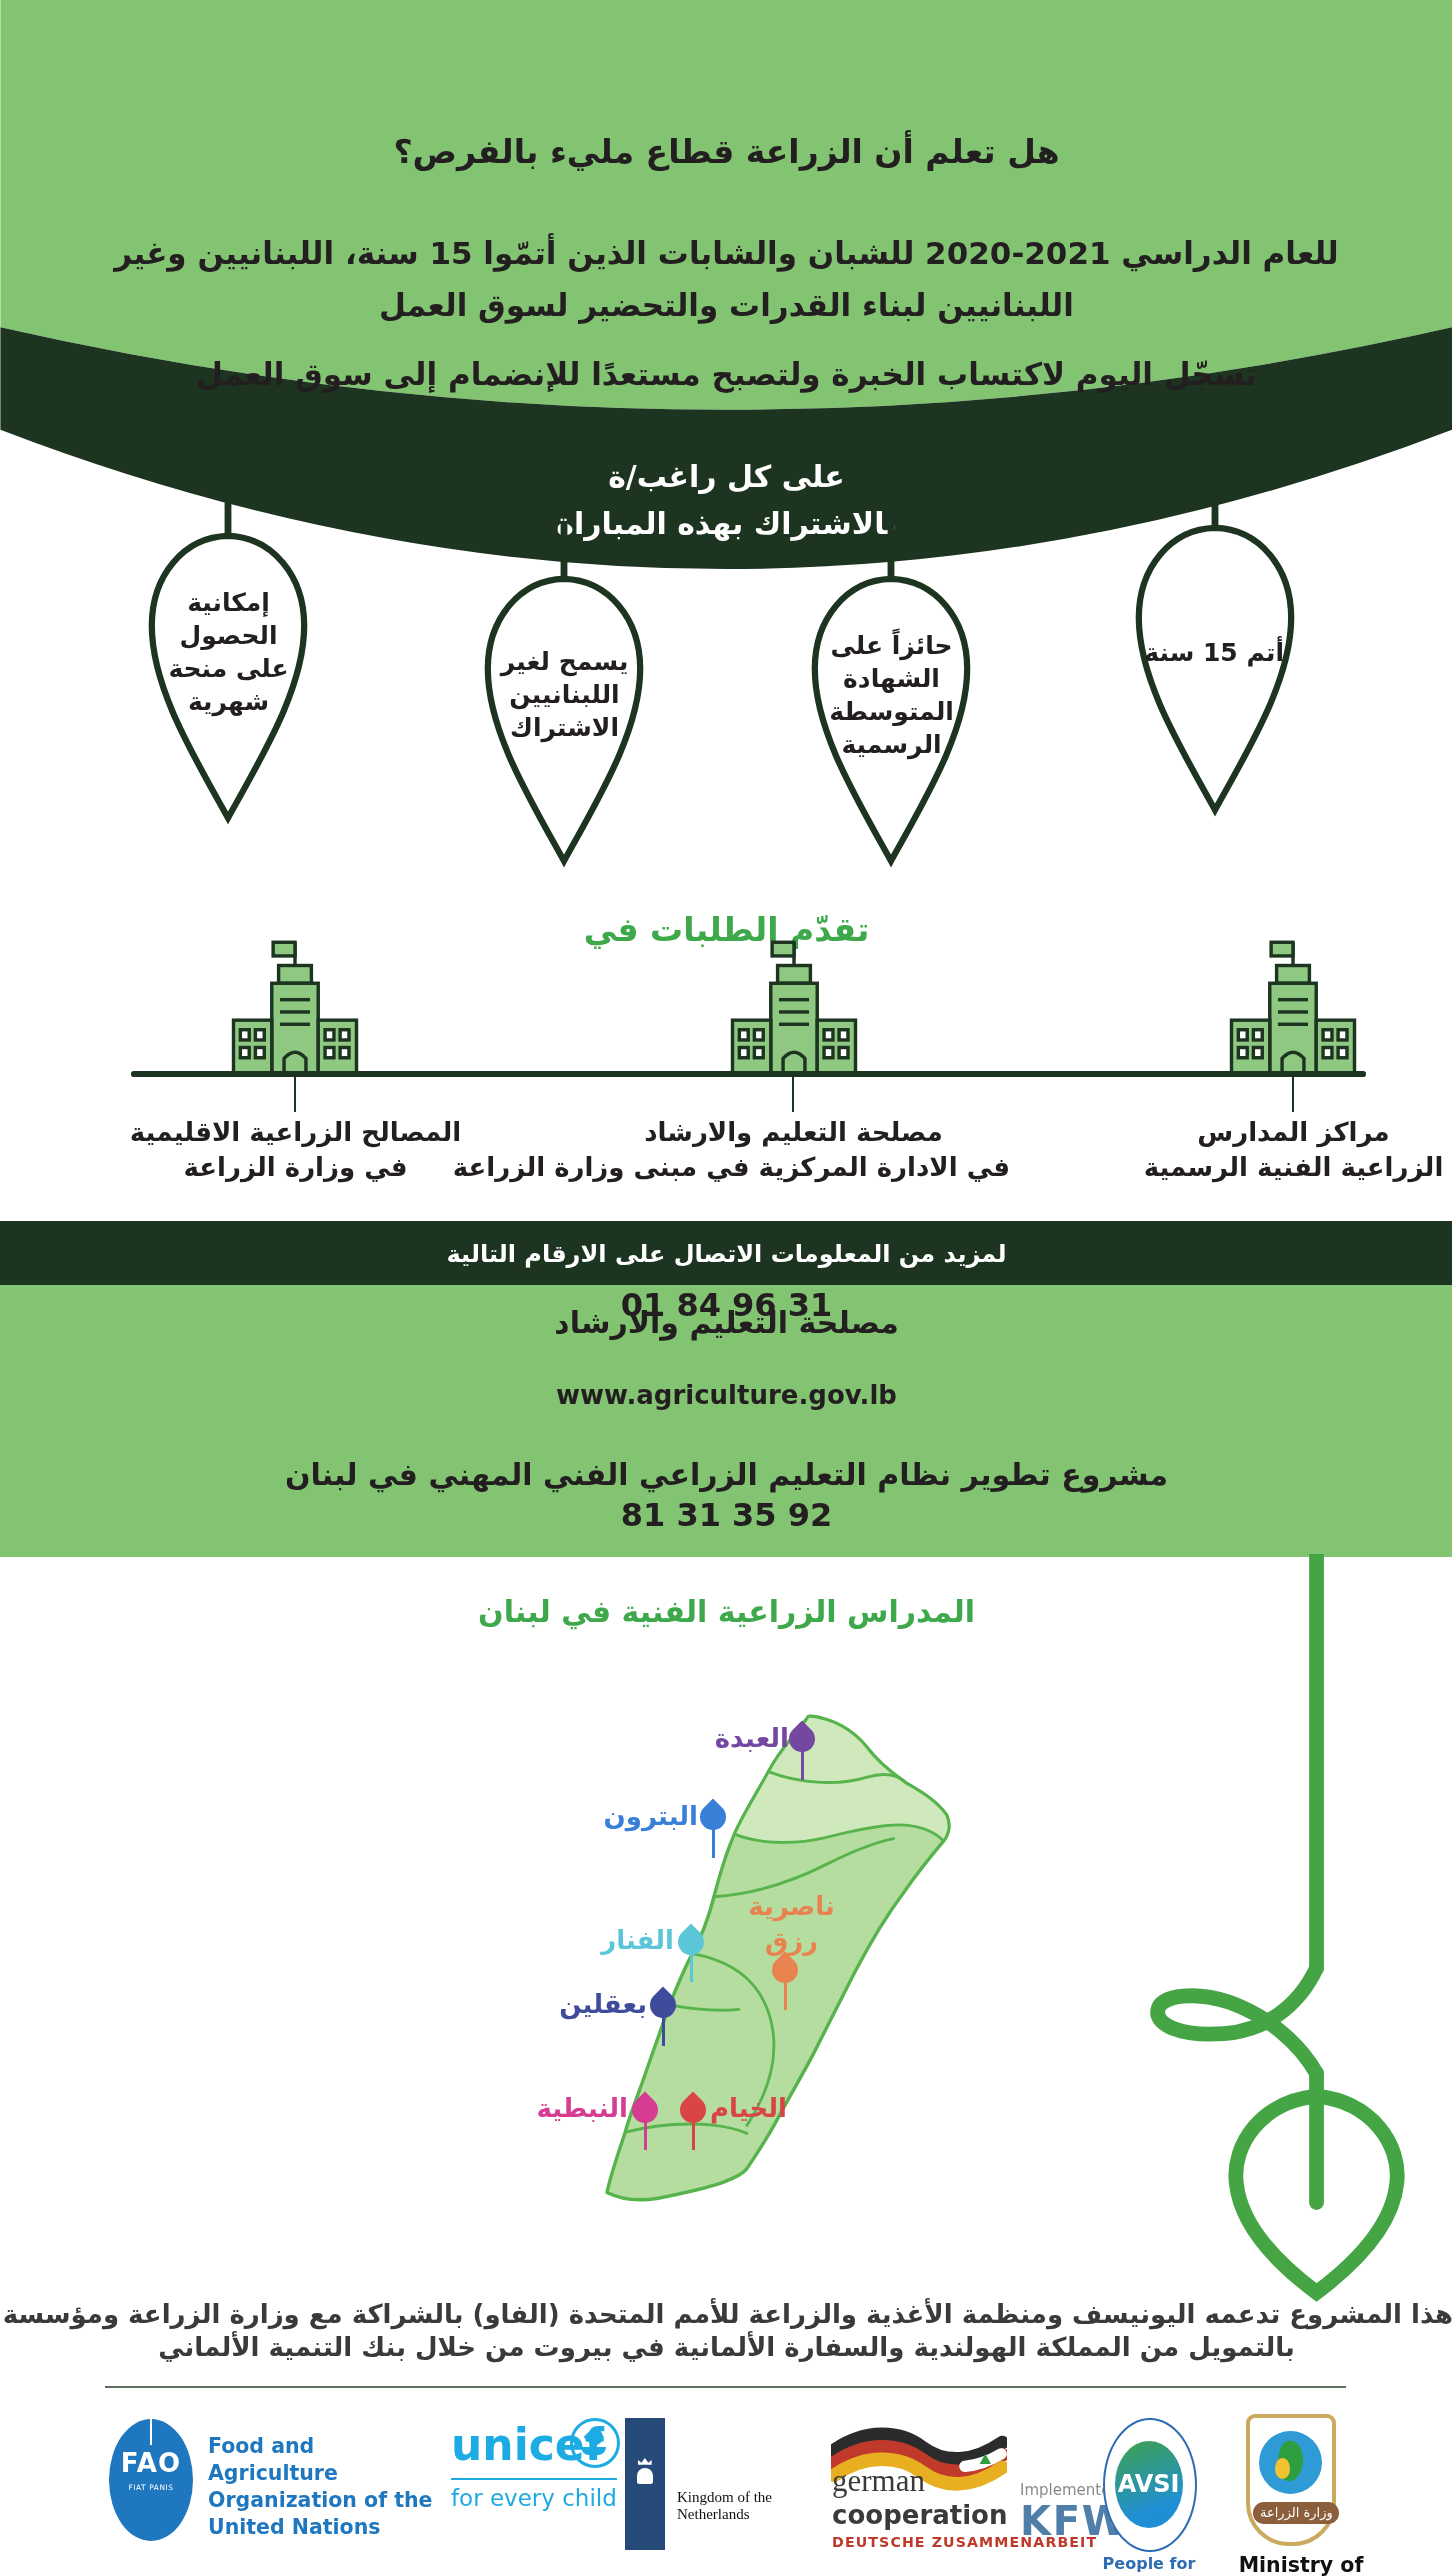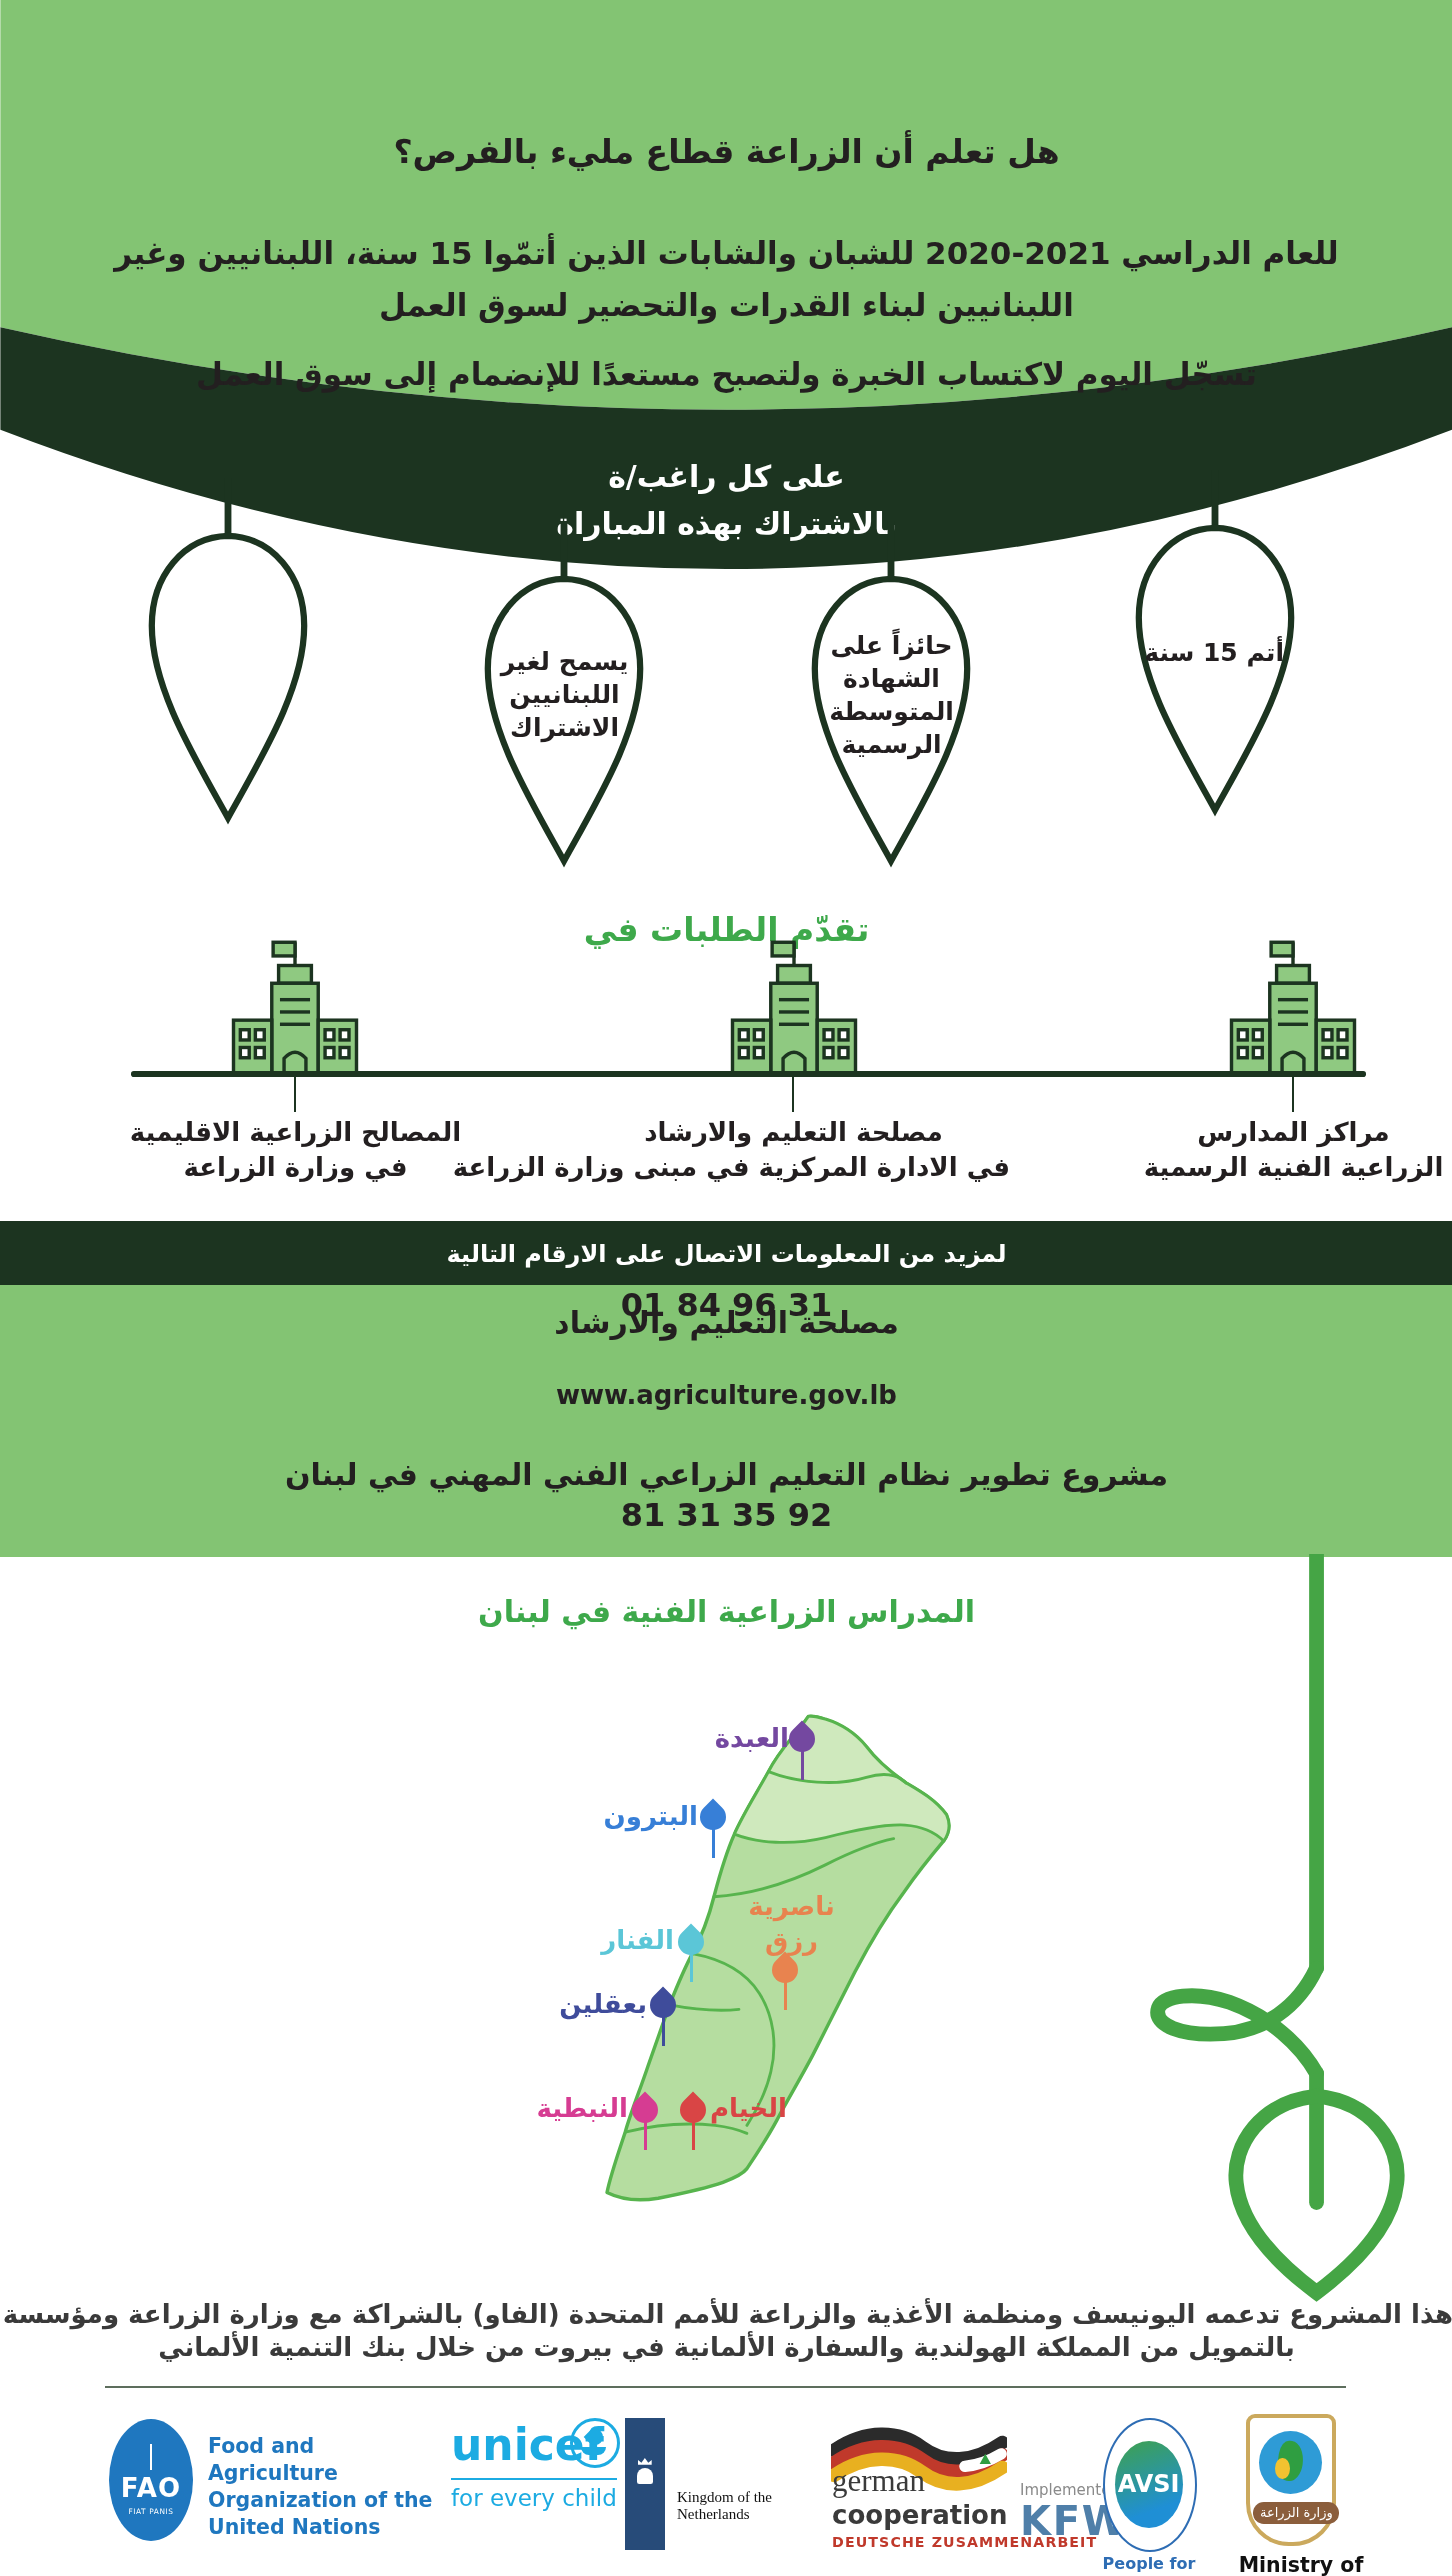--- a/index.html
+++ b/index.html
@@ -35,21 +35,21 @@
   .phone2{top:1496px;font-size:32px;}
   
   .map-title{top:1594px;font-size:30px;color:var(--accent);}
   .pin{width:26px;height:26px;border-radius:0 50% 50% 50%;transform:rotate(45deg);}
   .pin-stem{width:2.8px;height:31px;}
   .pin-label{font-size:26px;font-weight:700;white-space:nowrap;}
   
   .credit{top:2298px;font-size:26px;line-height:33px;color:var(--footer-ink);}
   .divider{left:105px;top:2386px;width:1241px;height:2.3px;background:var(--divider);}
   .fao-oval{left:109px;top:2419px;width:84px;height:122px;border-radius:50%;background:var(--fao-blue);
-            display:flex;flex-direction:column;align-items:center;justify-content:center;color:#fff;}
+            display:flex;flex-direction:column;align-items:center;justify-content:flex-start;color:#fff;}
   .fao-oval .fao-abbr{font-size:26px;font-weight:700;letter-spacing:1.1px;}
   .fao-oval .fao-motto{font-size:7.4px;letter-spacing:0.6px;margin-top:4.6px;}
   .fao-wheat{width:2.3px;height:26px;background:#fff;margin-bottom:3.4px;}
   .fao-text{left:208px;top:2433px;width:228px;font-size:20.5px;line-height:27px;font-weight:700;color:var(--fao-blue);}
   .unicef-word{left:451px;top:2419px;font-size:44px;font-weight:700;color:var(--unicef-cyan);}
   .unicef-rule{left:451px;top:2478px;width:166px;height:2.3px;background:var(--unicef-cyan);}
   .unicef-tag{left:451px;top:2485px;font-size:23px;color:var(--unicef-cyan);}
   .unicef-globe{left:570px;top:2418px;width:44px;height:44px;border:3.4px solid var(--unicef-cyan);border-radius:50%;}
   .unicef-globe i{position:absolute;left:13.7px;top:8px;width:16px;height:16px;background:var(--unicef-cyan);border-radius:50% 50% 50% 0;transform:rotate(45deg);}
   .unicef-globe u{position:absolute;left:8px;top:26px;width:25px;height:8px;background:var(--unicef-cyan);border-radius:0 0 12.5px 12.5px;}
@@ -96,20 +96,26 @@
   <div class="abs ctr ar b ribbon-text">
     <div class="nowrap">على كل راغب/ة</div>
     <div class="nowrap">بالاشتراك بهذه المباراة</div>
   </div>
 
   <div class="abs leaf-box" style="left:137px;top:478px;">
     <svg width="182" height="398" viewBox="0 0 320 700">
       <line x1="160" y1="0" x2="160" y2="262" stroke="var(--bg-dark)" stroke-width="12" stroke-linecap="round"></line>
       <path d="M160,102 C238,104 294,172 294,260 C294,368 222,486 160,598 C98,486 26,368 26,260 C26,172 82,104 160,102 Z" fill="#fff" stroke="var(--bg-dark)" stroke-width="11"></path>
     </svg>
+    <div class="leaf-text ar" style="top:108px;">
+      <div>إمكانية</div>
+      <div>الحصول</div>
+      <div>على منحة</div>
+      <div>شهرية</div>
+    </div>
   </div>
 
   <div class="abs leaf-box" style="left:473px;top:521px;">
     <svg width="182" height="398" viewBox="0 0 320 700">
       <line x1="160" y1="0" x2="160" y2="262" stroke="var(--bg-dark)" stroke-width="12" stroke-linecap="round"></line>
       <path d="M160,102 C238,104 294,172 294,260 C294,368 222,486 160,598 C98,486 26,368 26,260 C26,172 82,104 160,102 Z" fill="#fff" stroke="var(--bg-dark)" stroke-width="11"></path>
     </svg>
     <div class="leaf-text ar" style="top:124px;">
       <div>يسمح لغير</div>
       <div>اللبنانيين</div>

